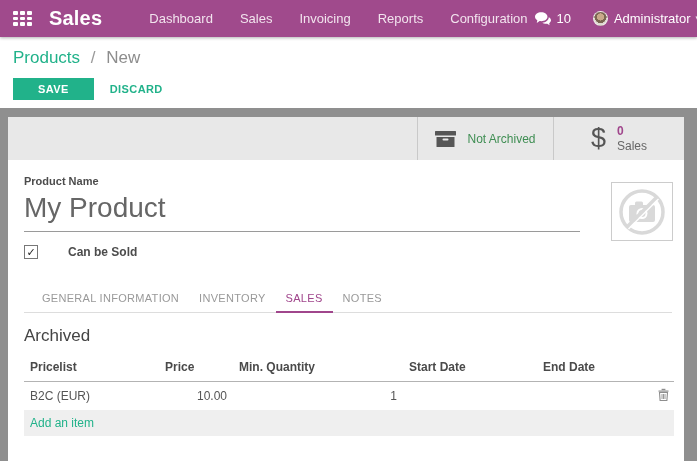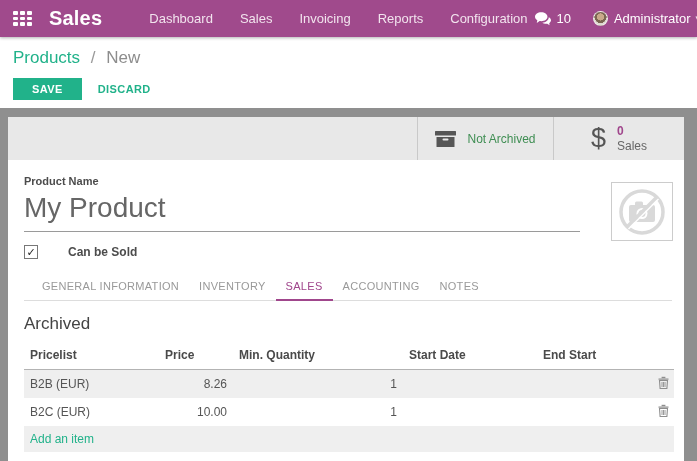--- a/index.html
+++ b/index.html
@@ -24,21 +24,21 @@
   .caret { font-size:11px; margin-left:5px; margin-right:-4px; color:#f2e4ee; }
 
   
   .control { height:71px; background:#fff; padding:11px 0 0 13px; position:relative; z-index:2; }
   .breadcrumb { font-size:17px; }
   .bc-link { color:#21b28a; cursor:pointer; text-decoration:none; }
   .bc-sep { color:#9a9a9a; margin:0 6px; }
   .bc-current { color:#8d8d8d; }
   .actions { margin-top:10px; display:flex; align-items:center; gap:16px; }
   .btn-save { background:#21b28a; color:#fff; border:none; font-size:11px; font-weight:bold;
-              letter-spacing:.4px; padding:5px 19px; cursor:pointer; font-family:inherit; }
+              letter-spacing:.4px; padding:5px 25px; cursor:pointer; font-family:inherit; }
   .btn-discard { background:none; border:none; color:#21b28a; font-size:11px; font-weight:bold;
                  letter-spacing:.4px; cursor:pointer; font-family:inherit; }
 
   
   .content { height:353px; padding:9px 13px 0 8px; }
   .sheet { background:#fff; height:357px; display:flex; flex-direction:column; }
 
   .statusbar { height:43px; background:#e8e8e8; display:flex; justify-content:flex-end; flex:none; }
   .stat-btn { display:flex; align-items:center; justify-content:center; gap:11px;
               border-left:1px solid #c9c9c9; cursor:pointer; }
@@ -58,21 +58,21 @@
   .product-name-input { display:block; width:556px; border:none; border-bottom:1px solid #9a9a9a;
                         font-family:inherit; font-size:28px; color:#666; padding:3px 0 7px; margin-top:2px;
                         outline:none; background:transparent; }
 
   .checkbox-row { margin-top:13px; display:flex; align-items:center; gap:8px; }
   .checkbox { width:14px; height:14px; border:1px solid #777; background:#fff; font-size:11px;
               line-height:12px; text-align:center; color:#222; cursor:pointer; }
   .checkbox-label { font-size:12px; font-weight:bold; color:#4c4c4c;margin-left:22px; }
 
   .tabs { margin-top:15px; border-bottom:1px solid #ddd; display:flex; padding-left:8px; }
-  .tab { padding:6px 10px 7px; font-size:11px; color:#999; letter-spacing:.3px; cursor:pointer; }
+  .tab { padding:6px 10px 7px; font-size:11px; color:#999; letter-spacing:.3px; cursor:pointer;margin-top:12px; }
   .tab.active { color:#a0468c; border-bottom:2px solid #a0468c; margin-bottom:-1px; }
 
   .section-title { font-size:17px; font-weight:normal; color:#444; margin:13px 0 10px; }
 
   table.pricing { border-collapse:collapse; width:650px; font-size:12px; table-layout:fixed; }
   .pricing th { text-align:left; font-weight:bold; color:#4a4a4a; padding:4px 6px 7px; border-bottom:1px solid #b3b3b3; }
   .pricing td { padding:6px 6px; color:#555; }
   .pricing td.num { text-align:right; }
   .pricing tr.stripe td { background:#efefef; }
   .pricing .add-row td { background:#efefef; color:#21b28a; cursor:pointer; }
@@ -169,63 +169,45 @@
 
       <div class="checkbox-row">
         <span class="checkbox">✓</span>
         <span class="checkbox-label">Can be Sold</span>
       </div>
 
       <div class="tabs">
         <span class="tab">GENERAL INFORMATION</span>
         <span class="tab">INVENTORY</span>
         <span class="tab active">SALES</span>
-        <span class="tab">ACCOUNTING</span>
         <span class="tab">NOTES</span>
       </div>
 
       <h2 class="section-title">Archived</h2>
 
       <table class="pricing">
         <colgroup>
           <col style="width:135px">
             <col style="width:74px">
             <col style="width:170px">
           <col style="width:134px">
             <col style="width:115px">
             <col style="width:22px">
         </colgroup>
         <thead>
           <tr>
             <th>Pricelist</th>
             <th>Price</th>
             <th>Min. Quantity</th>
             <th>Start Date</th>
-            <th>End Start</th>
+            <th>End Date</th>
             <th></th>
           </tr>
         </thead>
         <tbody>
-          <tr class="stripe">
-            <td>B2B (EUR)</td>
-            <td class="num">8.26</td>
-            <td class="num">1</td>
-            <td></td>
-            <td></td>
-            <td class="trash-cell">
-              <svg width="11" height="13" viewBox="0 0 11 13">
-                <rect x="0.5" y="2.5" width="10" height="1.2" fill="#8e8e8e"></rect>
-                <rect x="3.6" y="0.8" width="3.8" height="1.4" fill="#8e8e8e"></rect>
-                <path d="M1.5 4.5 h8 l-0.6 8 h-6.8 Z" fill="none" stroke="#8e8e8e" stroke-width="1.1"></path>
-                <line x1="4" y1="6" x2="4" y2="11" stroke="#8e8e8e" stroke-width="0.9"></line>
-                <line x1="5.5" y1="6" x2="5.5" y2="11" stroke="#8e8e8e" stroke-width="0.9"></line>
-                <line x1="7" y1="6" x2="7" y2="11" stroke="#8e8e8e" stroke-width="0.9"></line>
-              </svg>
-            </td>
-          </tr>
           <tr>
             <td>B2C (EUR)</td>
             <td class="num">10.00</td>
             <td class="num">1</td>
             <td></td>
             <td></td>
             <td class="trash-cell">
               <svg width="11" height="13" viewBox="0 0 11 13">
                 <rect x="0.5" y="2.5" width="10" height="1.2" fill="#8e8e8e"></rect>
                 <rect x="3.6" y="0.8" width="3.8" height="1.4" fill="#8e8e8e"></rect>

